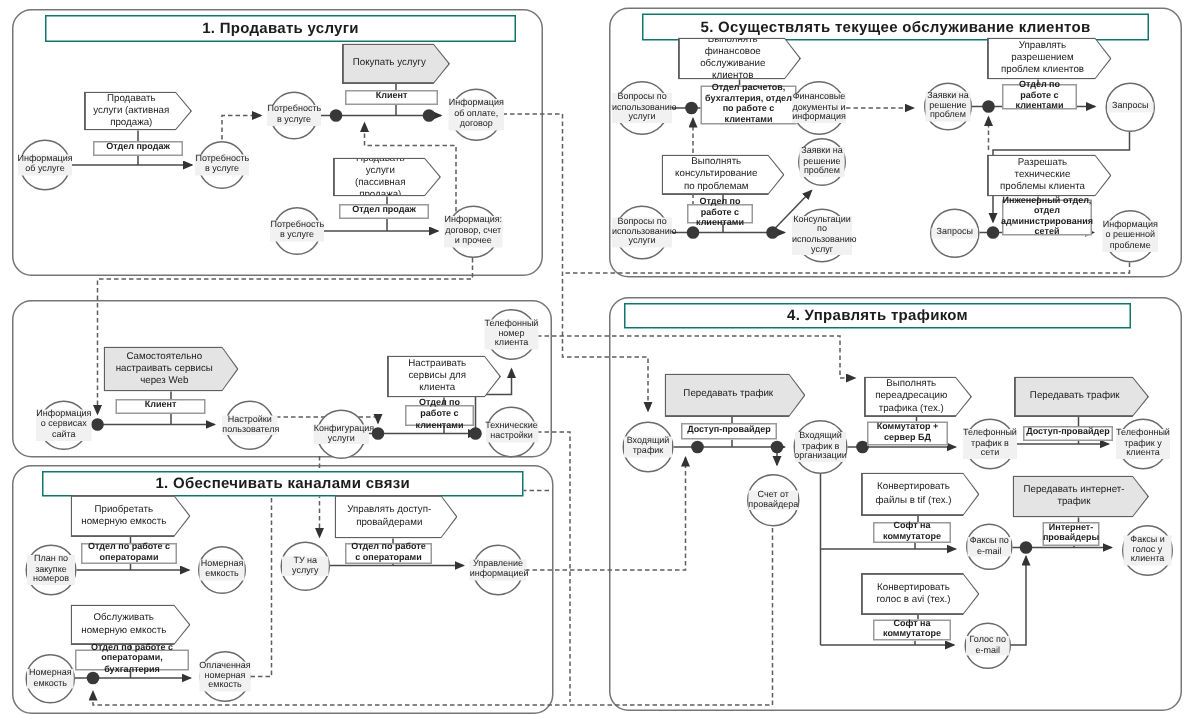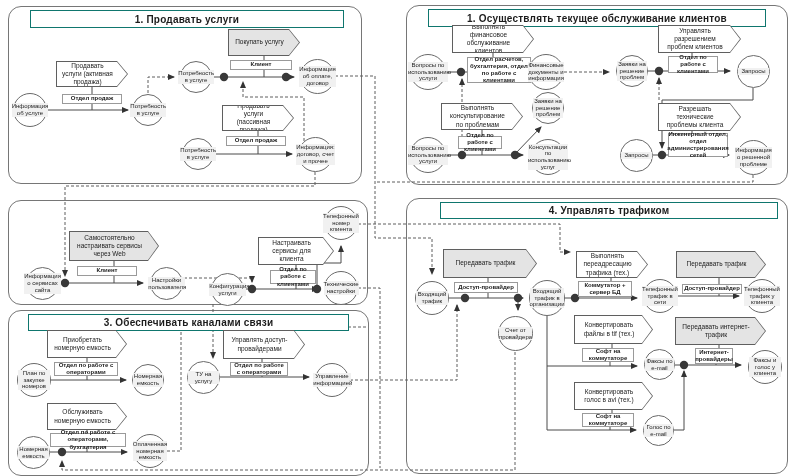--- a/index.html
+++ b/index.html
@@ -125,21 +125,21 @@
       <div class="hex-in">Продавать услуги (пассивная продажа)</div>
     </div>
   <div class="plabel" style="left:226px;top:136px;width:60px;height:10px">Отдел продаж</div>
   <div class="circ" style="left:182px;top:138px;width:32px;height:32px">
       <span>Потребность в услуге</span>
     </div>
   <div class="circ" style="left:298px;top:137px;width:35px;height:35px">
       <span>Информация: договор, счет и прочее</span>
     </div>
 
-  <div class="bheader" style="left:428px;top:9px;width:336px;height:16px">1. Осуществлять текущее обслуживание клиентов</div>
+  <div class="bheader" style="left:428px;top:9px;width:336px;height:16px">5. Осуществлять текущее обслуживание клиентов</div>
   <div class="circ" style="left:410px;top:54px;width:36px;height:36px">
       <span>Вопросы по использованию услуги</span>
     </div>
   <div class="hex" style="left:452px;top:25px;width:82px;height:28px">
       <div class="hex-in">Выполнять финансовое обслуживание клиентов</div>
     </div>
   <div class="plabel" style="left:467px;top:57px;width:64px;height:26px">Отдел расчетов, бухгалтерия, отдел по работе с клиентами</div>
   <div class="circ" style="left:528px;top:54px;width:36px;height:36px">
       <span>Финансовые документы и информация</span>
     </div>
@@ -194,21 +194,21 @@
   <div class="circ" style="left:211px;top:273px;width:33px;height:33px">
       <span>Конфигурация услуги</span>
     </div>
   <div class="circ" style="left:324px;top:271px;width:34px;height:34px">
       <span>Технические настройки</span>
     </div>
   <div class="circ" style="left:324px;top:206px;width:34px;height:34px">
       <span>Телефонный номер клиента</span>
     </div>
 
-  <div class="bheader" style="left:28px;top:314px;width:319px;height:15px">3. Обеспечивать каналами связи</div>
+  <div class="bheader" style="left:28px;top:314px;width:319px;height:15px">1. Обеспечивать каналами связи</div>
   <div class="hex" style="left:47px;top:330px;width:80px;height:28px">
       <div class="hex-in">Приобретать номерную емкость</div>
     </div>
   <div class="plabel" style="left:54px;top:362px;width:64px;height:14px">Отдел по работе с операторами</div>
   <div class="circ" style="left:17px;top:363px;width:34px;height:34px">
       <span>План по закупке номеров</span>
     </div>
   <div class="circ" style="left:132px;top:364px;width:32px;height:32px">
       <span>Номерная емкость</span>
     </div>
@@ -226,21 +226,21 @@
       <div class="hex-in">Управлять доступ-провайдерами</div>
     </div>
   <div class="plabel" style="left:230px;top:362px;width:58px;height:14px">Отдел по работе с операторами</div>
   <div class="circ" style="left:187px;top:361px;width:33px;height:33px">
       <span>ТУ на услугу</span>
     </div>
   <div class="circ" style="left:315px;top:363px;width:34px;height:34px">
       <span>Управление информацией</span>
     </div>
 
-  <div class="bheader" style="left:440px;top:202px;width:336px;height:15px">4. Управлять трафиком</div>
+  <div class="bheader" style="left:416px;top:202px;width:336px;height:15px">4. Управлять трафиком</div>
   <div class="hex ext" style="left:443px;top:249px;width:94px;height:29px">
       <div class="hex-in">Передавать трафик</div>
     </div>
   <div class="plabel" style="left:454px;top:282px;width:64px;height:11px">Доступ-провайдер</div>
   <div class="circ" style="left:415px;top:281px;width:34px;height:34px">
       <span>Входящий трафик</span>
     </div>
   <div class="circ" style="left:498px;top:316px;width:35px;height:35px">
       <span>Счет от провайдера</span>
     </div>

